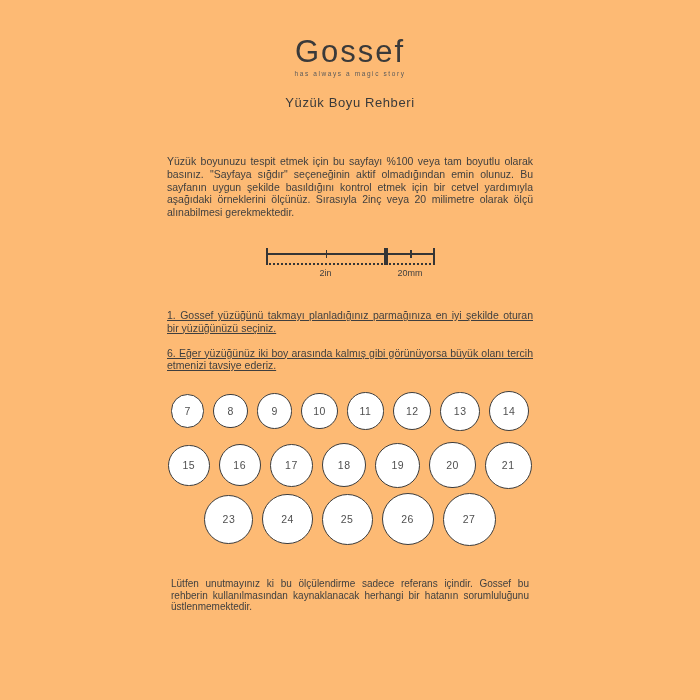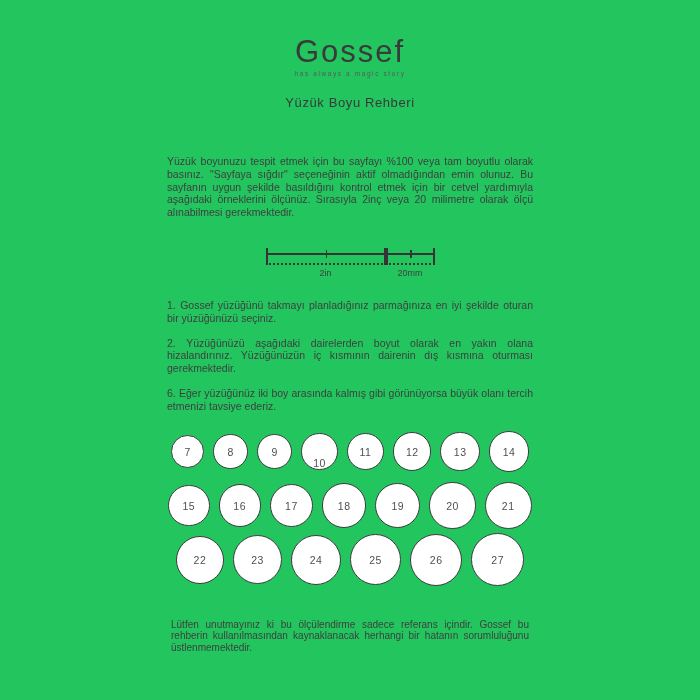--- a/index.html
+++ b/index.html
@@ -1,20 +1,20 @@
 <!DOCTYPE html>
 <html><head>
 <meta charset="utf-8">
 <style>
   html, body { margin: 0; padding: 0; background: #ffffff; }
   .page {
     position: relative;
     width: 700px;
     height: 700px;
-    background: #22c55e;
+    background: #fdba74;
     font-family: "Liberation Sans", sans-serif;
     color: #3f3f3f;
     overflow: hidden;
   }
   .content { width: 366px; margin: 0 auto; }
 
   
   .logo-name {
     text-align: center;
     font-size: 31px;
@@ -40,21 +40,21 @@
     margin: 18px 0 0 0;
   }
 
   
   .intro {
     margin: 45px 0 0 0;
     font-size: 10.5px;
     line-height: 12.8px;
     text-align: justify;
   }
-  .instructions { margin-top: 21px; }
+  .instructions { margin-top: 31px; text-decoration: underline; }
   .instructions p {
     margin: 0 0 12px 0;
     font-size: 10.5px;
     line-height: 12.8px;
     text-align: justify;
   }
 
   
   .rulers {
     display: flex;
@@ -136,36 +136,35 @@
           <div class="ruler-bar">
             <div class="ruler-mid"></div>
           </div>
           <div class="ruler-dots"></div>
           <figcaption class="ruler-label">20mm</figcaption>
         </figure>
       </div>
 
     <div class="instructions">
       <p>1. Gossef yüzüğünü takmayı planladığınız parmağınıza en iyi şekilde oturan bir yüzüğünüzü seçiniz.</p>
-      <p>2. Yüzüğünüzü aşağıdaki dairelerden boyut olarak en yakın olana hizalandırınız. Yüzüğünüzün iç kısmının dairenin dış kısmına oturması gerekmektedir.</p>
       <p>6. Eğer yüzüğünüz iki boy arasında kalmış gibi görünüyorsa büyük olanı tercih etmenizi tavsiye ederiz.</p>
     </div>
 
     <div class="circles">
         <div class="circle-row">
           <div class="ring-circle" style="width: 33.5px; height: 33.5px;">
             <span>7</span>
           </div>
           <div class="ring-circle" style="width: 34.475px; height: 34.475px;">
             <span>8</span>
           </div>
           <div class="ring-circle" style="width: 35.45px; height: 35.45px;">
             <span>9</span>
           </div>
-          <div class="ring-circle" style="width: 36.425px; height: 36.425px; align-items: flex-end;">
+          <div class="ring-circle" style="width: 36.425px; height: 36.425px;">
             <span>10</span>
           </div>
           <div class="ring-circle" style="width: 37.4px; height: 37.4px;">
             <span>11</span>
           </div>
           <div class="ring-circle" style="width: 38.375px; height: 38.375px;">
             <span>12</span>
           </div>
           <div class="ring-circle" style="width: 39.35px; height: 39.35px;">
             <span>13</span>
@@ -191,23 +190,20 @@
             <span>19</span>
           </div>
           <div class="ring-circle" style="width: 46.175px; height: 46.175px;">
             <span>20</span>
           </div>
           <div class="ring-circle" style="width: 47.15px; height: 47.15px; align-items: center;">
             <span>21</span>
           </div>
         </div>
         <div class="circle-row">
-          <div class="ring-circle" style="width: 48.125px; height: 48.125px;">
-            <span>22</span>
-          </div>
           <div class="ring-circle" style="width: 49.1px; height: 49.1px;">
             <span>23</span>
           </div>
           <div class="ring-circle" style="width: 50.075px; height: 50.075px;">
             <span>24</span>
           </div>
           <div class="ring-circle" style="width: 51.05px; height: 51.05px;">
             <span>25</span>
           </div>
           <div class="ring-circle" style="width: 52.025px; height: 52.025px; align-items: center;">

